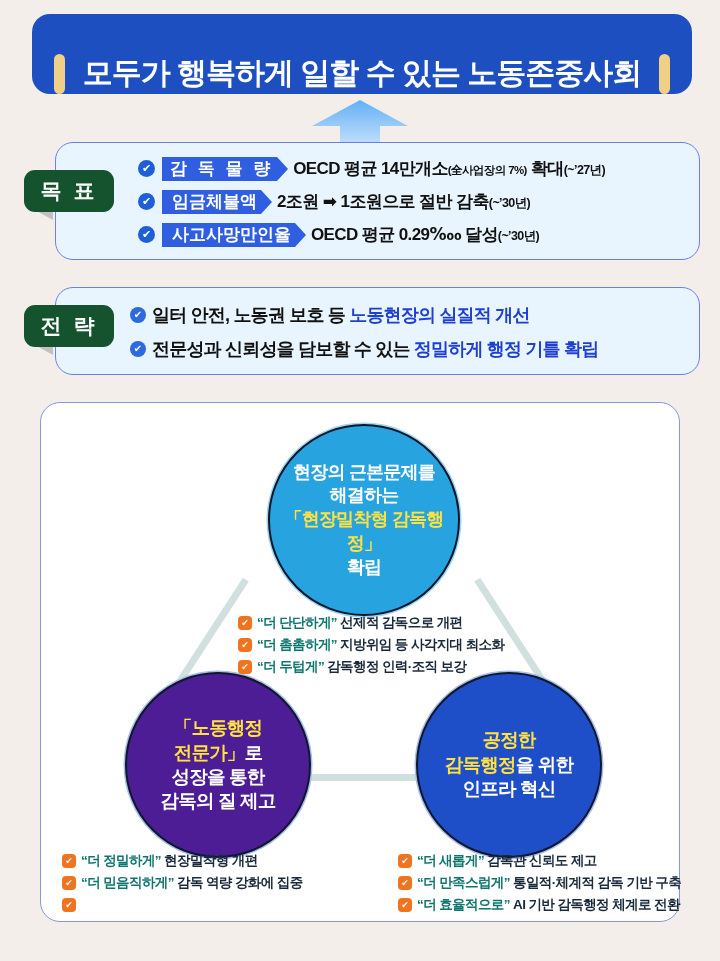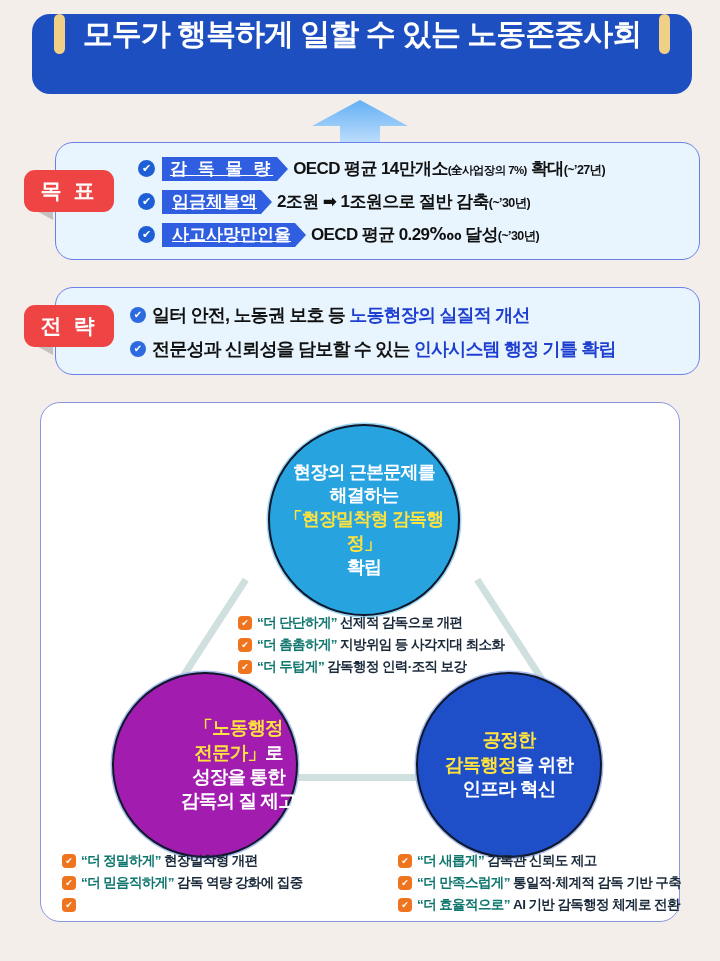--- a/index.html
+++ b/index.html
@@ -9,21 +9,21 @@
     font-family:"Liberation Sans","DejaVu Sans",sans-serif;
     overflow:hidden;
     position:relative;
   }
   .page{position:relative;width:720px;height:961px;}
 
   
   .title-bar{
     position:absolute;left:32px;top:14px;width:660px;height:80px;
     background:#1e4fc1;border-radius:18px;
-    display:flex;align-items:flex-start;justify-content:center;gap:18px;
+    display:flex;align-items:flex-end;justify-content:center;gap:18px;
     box-sizing:border-box;
   }
   .title-accent{
     width:11px;height:40px;border-radius:6px;background:#f0cf86;flex:none;
   }
   .title-text{
     color:#ffffff;font-size:30px;font-weight:bold;letter-spacing:-1px;
     white-space:nowrap;
   }
 
@@ -39,21 +39,21 @@
     background:#e8f5fe;
     border:1.5px solid #6b7fe8;
     border-radius:18px;
     box-sizing:border-box;
   }
   #goal-box{left:55px;top:142px;width:645px;height:118px;}
   #strategy-box{left:55px;top:287px;width:645px;height:88px;}
 
   .sec-badge{
     position:absolute;
-    background:#ef4444;
+    background:#14532d;
     color:#fff;font-weight:bold;font-size:21px;
     border-radius:11px;
     display:flex;align-items:center;justify-content:center;
     letter-spacing:3px;
     z-index:5;
   }
   #goal-badge{left:24px;top:170px;width:90px;height:42px;}
   #strategy-badge{left:24px;top:305px;width:90px;height:42px;}
   .badge-shadow{
     position:absolute;background:#9b9b9b;opacity:.55;z-index:4;
@@ -69,21 +69,21 @@
   .chk{
     width:17px;height:17px;border-radius:50%;
     background:#1f5fd6;color:#fff;
     font-size:11px;line-height:17px;text-align:center;
     flex:none;margin-right:7px;font-weight:bold;
   }
   .tag{
     background:#2f5fe0;color:#fff;font-weight:bold;font-size:17px;
     padding:2px 4px 3px 8px;letter-spacing:3px;
     position:relative;margin-right:16px;white-space:nowrap;
-    display:flex;align-items:center;height:24px;box-sizing:border-box;text-decoration:underline;
+    display:flex;align-items:center;height:24px;box-sizing:border-box;
   }
   .tag::after{
     content:"";position:absolute;right:-11px;top:0;
     width:0;height:0;border-top:12px solid transparent;
     border-bottom:12px solid transparent;border-left:11px solid #2f5fe0;
   }
   .tag.tight{letter-spacing:0px;padding-left:10px;}
   .goal-desc{
     font-size:17px;font-weight:bold;color:#111;white-space:nowrap;
     letter-spacing:-.6px;
@@ -123,22 +123,22 @@
     position:absolute;border-radius:50%;
     display:flex;align-items:center;justify-content:center;
     text-align:center;box-sizing:border-box;
     border:2px solid #0f172a;
   }
   #circle-top{
     left:268px;top:424px;width:192px;height:192px;
     background:#27a3e0;box-shadow:0 0 0 1.5px #9fd6f2;
   }
   #circle-left{
-    left:112px;top:672px;width:186px;height:186px;
-    background:#a21caf;box-shadow:0 0 0 1.5px #a8bced;justify-content:flex-end;
+    left:125px;top:672px;width:186px;height:186px;
+    background:#4c1d95;box-shadow:0 0 0 1.5px #a8bced;
   }
   #circle-right{
     left:416px;top:672px;width:186px;height:186px;
     background:#1f4fc8;box-shadow:0 0 0 1.5px #a8bced;
   }
   .circ-text{
     color:#fff;font-weight:bold;font-size:18px;line-height:1.32;
     letter-spacing:-.8px;
   }
   .circ-text .y{color:#ffe23d;}
@@ -211,21 +211,21 @@
   <div class="badge-shadow" id="strategy-badge-shadow"></div>
   <div class="sec-badge" id="strategy-badge">전 략</div>
 
   <div class="strat-rows">
     <div class="strat-row">
       <span class="chk2">✔</span>
       <span class="strat-text"><span>일터 안전, 노동권 보호 등 </span><span class="hl">노동현장의 실질적 개선</span></span>
     </div>
     <div class="strat-row">
       <span class="chk2">✔</span>
-      <span class="strat-text"><span>전문성과 신뢰성을 담보할 수 있는 </span><span class="hl">인사시스템 행정 기틀 확립</span></span>
+      <span class="strat-text"><span>전문성과 신뢰성을 담보할 수 있는 </span><span class="hl">정밀하게 행정 기틀 확립</span></span>
     </div>
   </div>
 
   <div id="main-panel"></div>
 
   <div class="conn" id="conn-left"></div>
   <div class="conn" id="conn-right"></div>
   <div class="conn" id="conn-bottom"></div>
 
   <div class="circ" id="circle-top">

